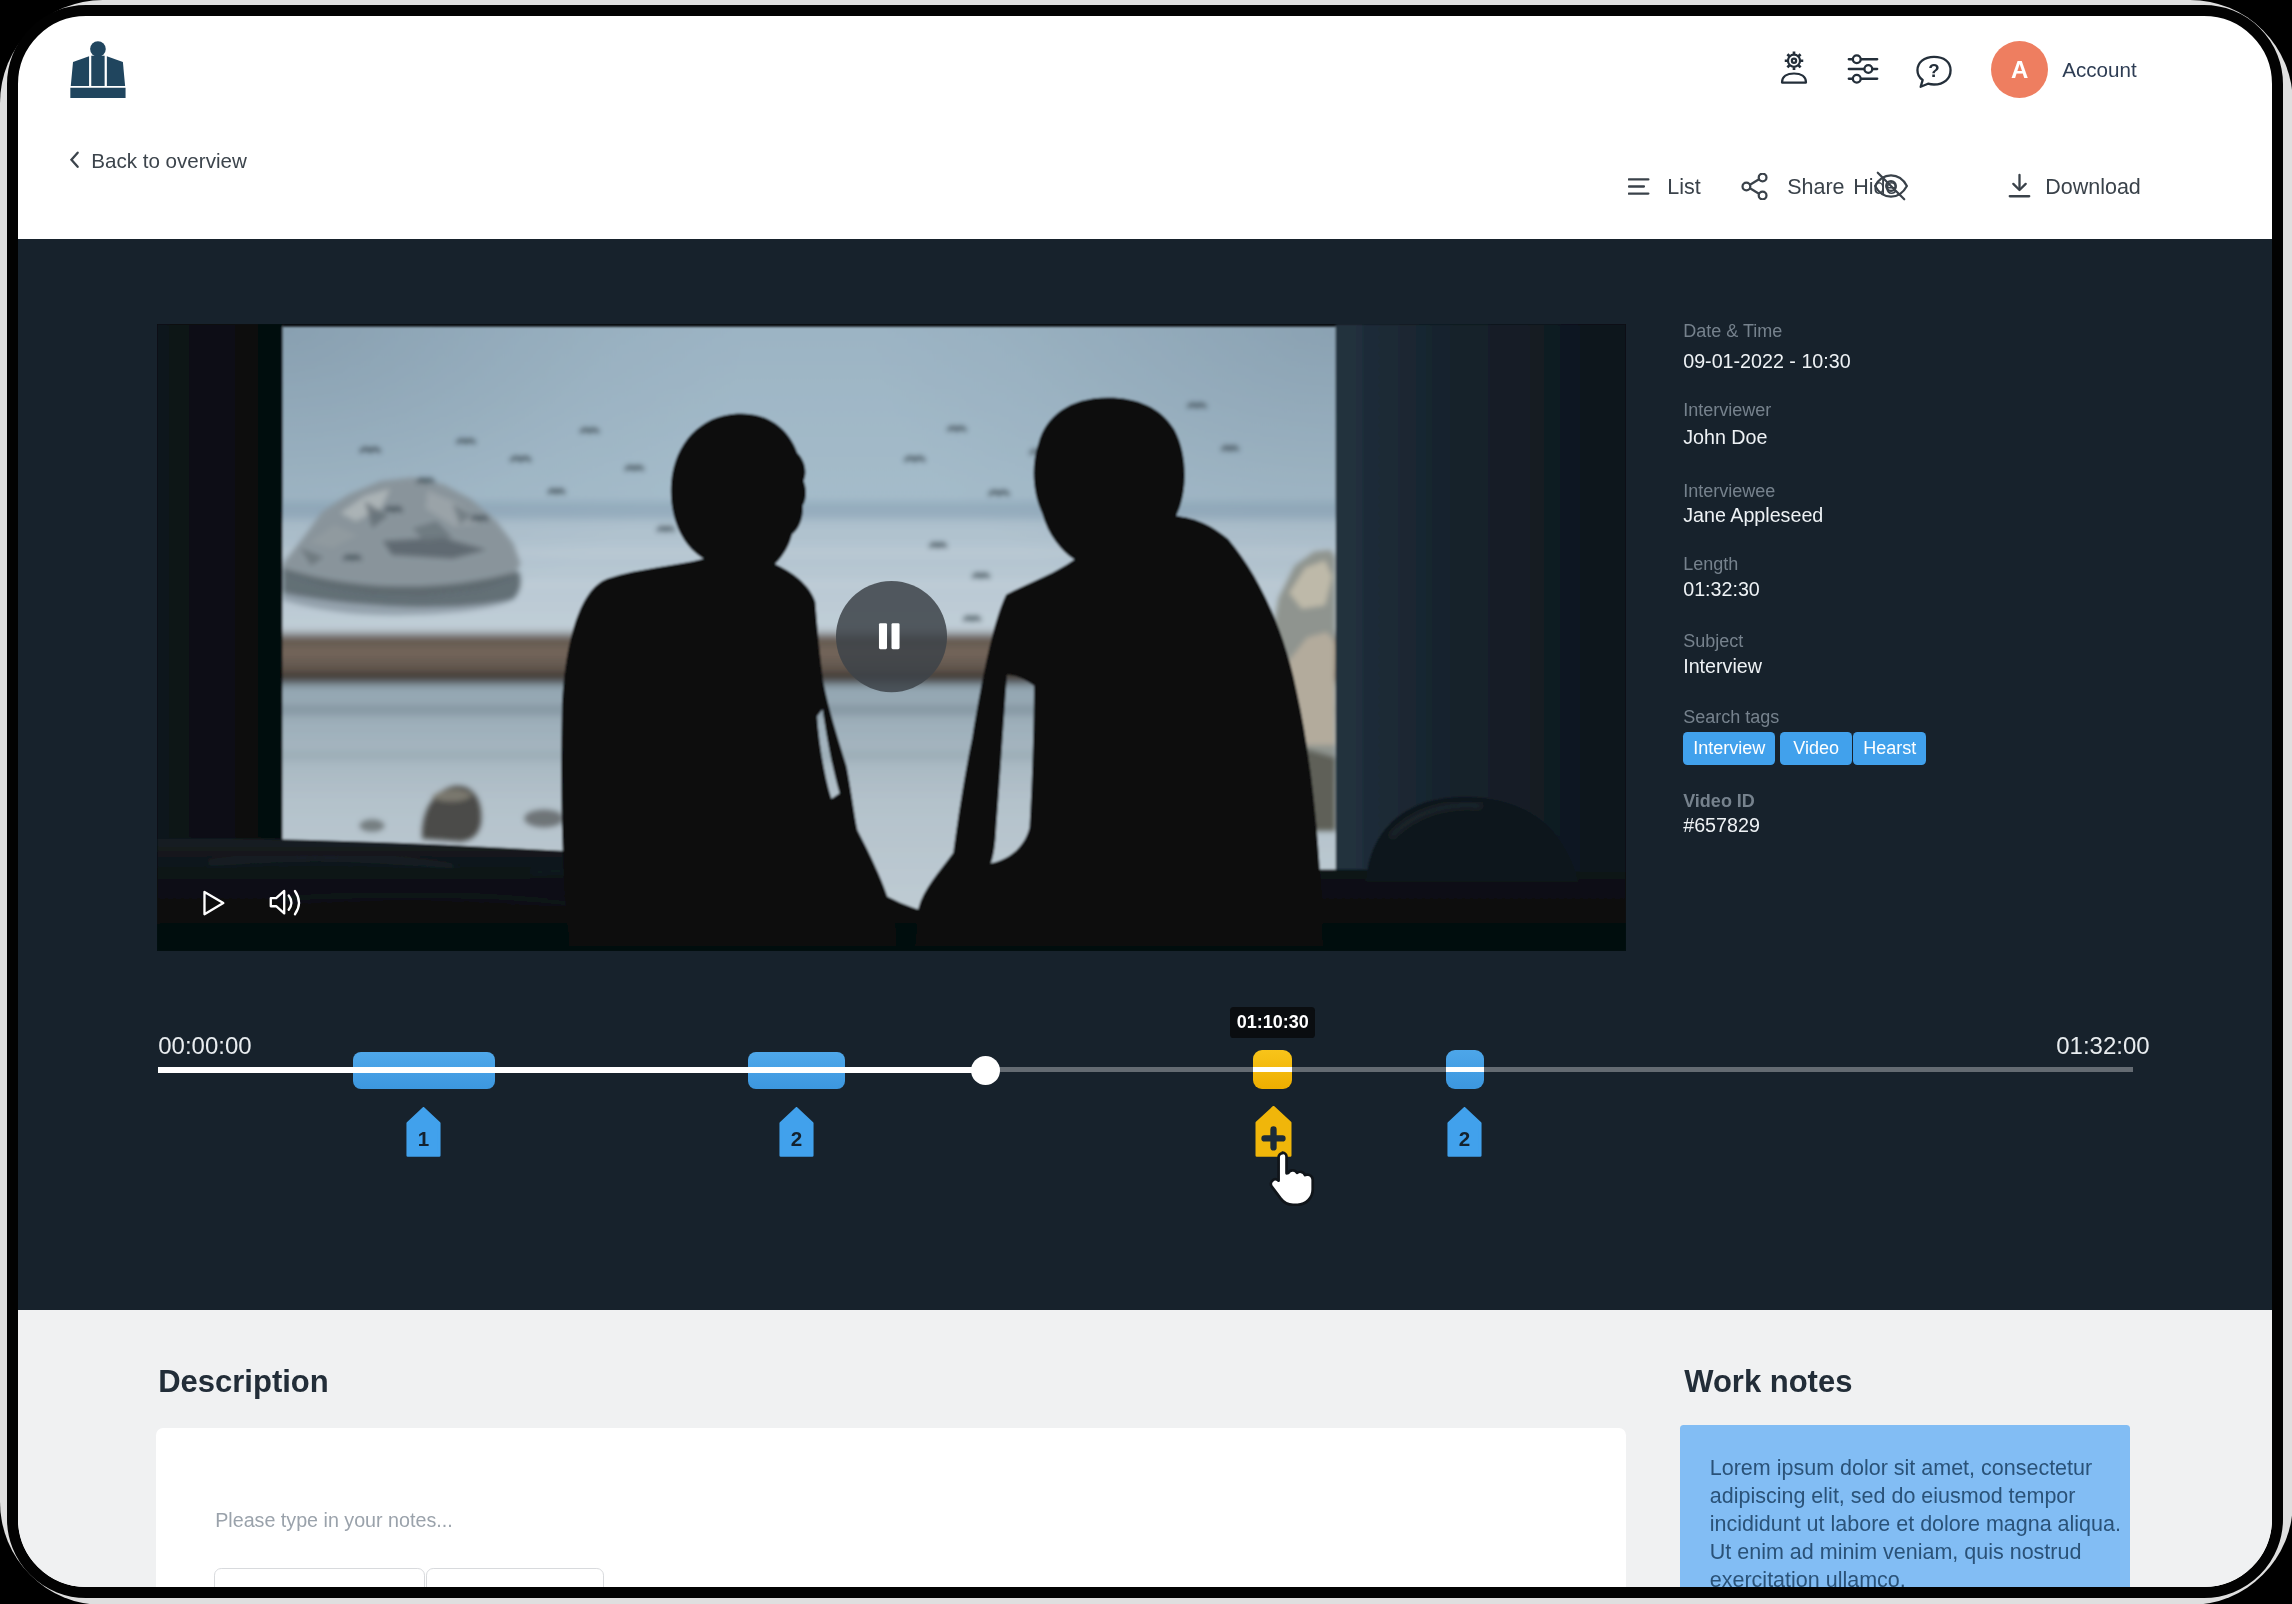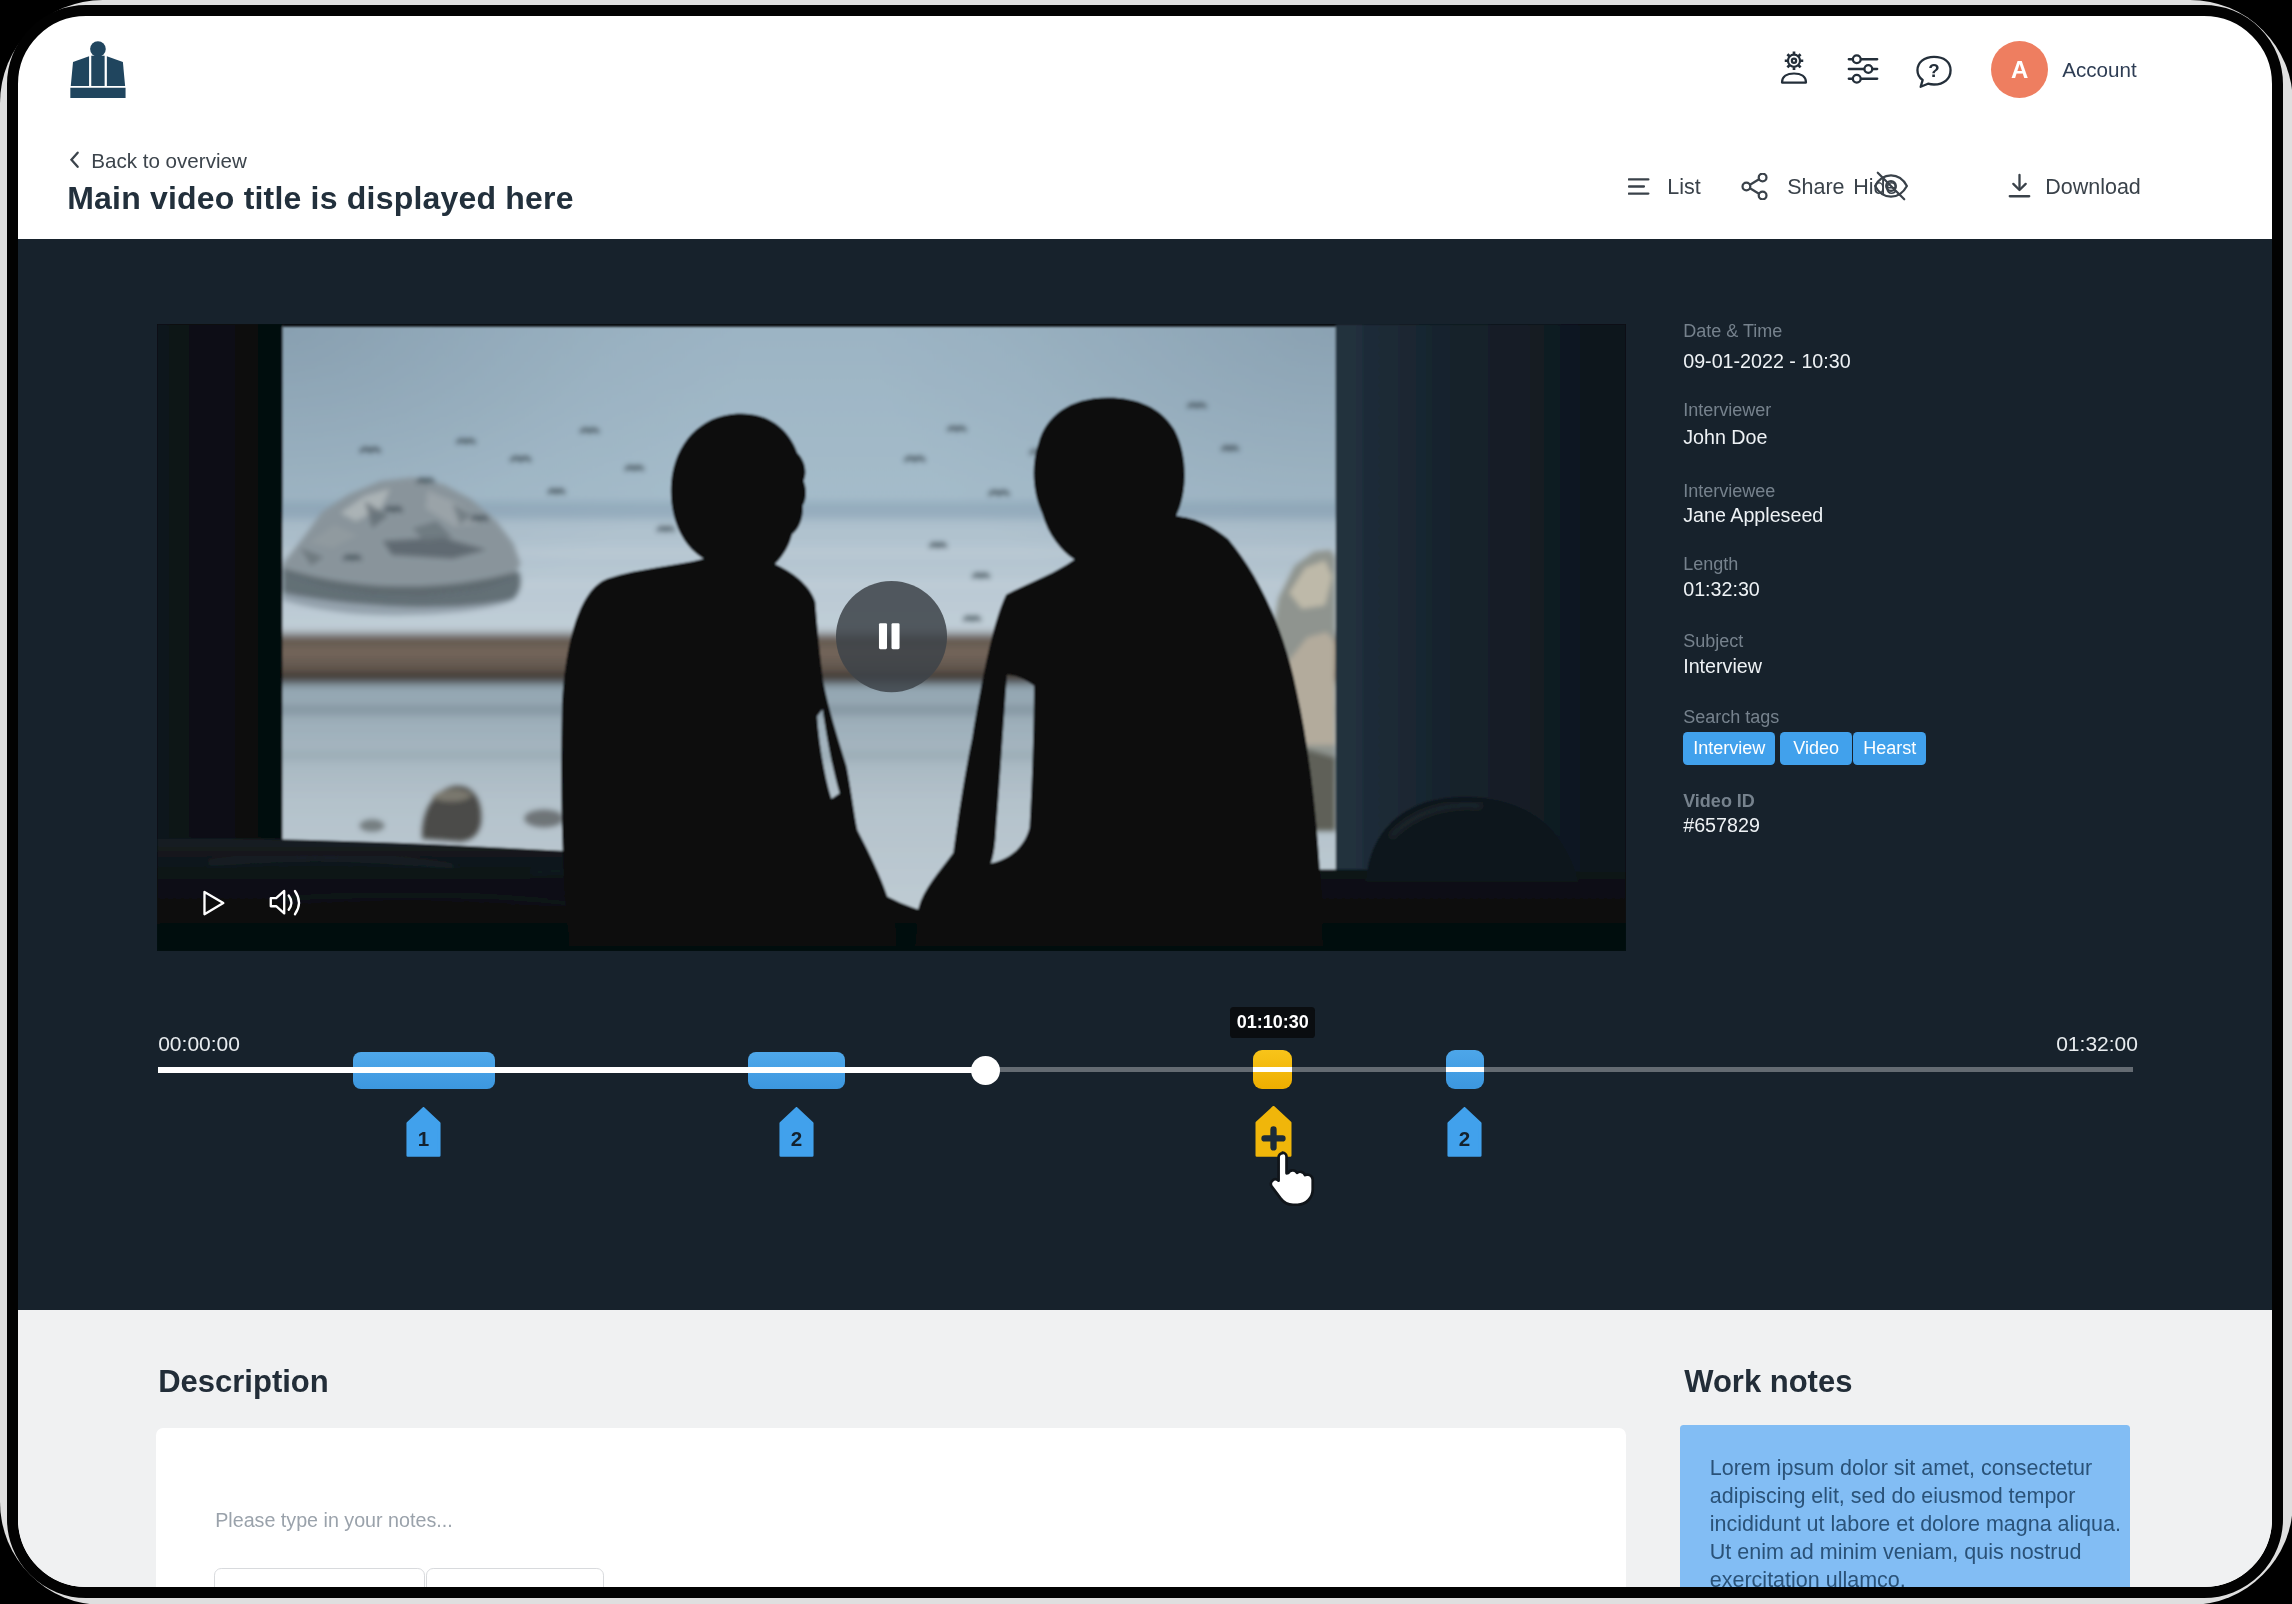--- a/index.html
+++ b/index.html
@@ -17,21 +17,21 @@
 
   .acct { position:absolute; left:2063px; top:59px; font-size:20.6px; color:#2e3d54; }
   .avatar { position:absolute; left:1992px; top:42px; width:57px; height:57px; border-radius:50%; background:#ee7e60; color:#fff; font-size:24px; font-weight:700; text-align:center; line-height:57px; }
 
   .actionlbl { position:absolute; top:176px; font-size:21.5px; color:#3a424a; }
 
   .mlabel { position:absolute; left:1684px; font-size:18px; color:#76828d; }
   .mvalue { position:absolute; left:1684px; font-size:19.7px; color:#eef2f5; }
   .chip { position:absolute; top:733px; height:33px; background:#41a1ec; border-radius:4.5px; color:#fff; font-size:18px; line-height:33px; text-align:center; }
 
-  .tl-lbl { position:absolute; top:1033px; font-size:21px; color:#e8ecef;text-align:center; }
+  .tl-lbl { position:absolute; top:1033px; font-size:24px; color:#e8ecef;text-align:center; }
   .seg { position:absolute; top:1053px; height:37px; border-radius:8px; background:linear-gradient(#4fa8ea,#3c97df); }
   .marker { position:absolute; top:1051px; width:39px; height:39px; border-radius:9px; }
   .tooltip { position:absolute; left:1231px; top:1008px; width:85px; height:31px; background:#0a0d10; border-radius:3.6px; color:#fff; font-size:18px; font-weight:700; text-align:center; line-height:31px; }
 
   .desc-h { position:absolute; font-size:31px; font-weight:700; color:#222d38; top:1365px; }
   .notebox { position:absolute; left:157px; top:1429px; width:1470px; height:206px; background:#fff; border-radius:7.2px; }
   .placeholder { position:absolute; left:59px; top:60px; font-size:19.7px; color:#9aa2ab;margin-top:21px; }
   .btn1 { position:absolute; left:58px; top:140px; width:211px; height:54px; background:#fff; border:1.8px solid #d8dadd; border-radius:7.2px; }
   .btn2 { position:absolute; left:270px; top:140px; width:178px; height:54px; background:#fff; border:1.8px solid #d8dadd; border-radius:7.2px; }
   .bluebox { position:absolute; left:1681px; top:1426px; width:450px; height:210px; background:#82bdf4; border-radius:3.6px; color:#2a5278; font-size:21.5px; line-height:28px; }
@@ -52,21 +52,20 @@
       <path d="M22.5 17 L4.5 23.5 L2 50.5 L22.5 50.5 Z"></path>
       <path d="M42.5 17 L60.5 23.5 L63 50.5 L42.5 50.5 Z"></path>
       <rect x="1.5" y="52.5" width="62" height="11.5"></rect>
     </g>
   </svg>
 
   <svg class="chev" width="16" height="21.5" viewBox="0 0 18 24">
         <path d="M12 4 L5 12 L12 20" fill="none" stroke="#3c444c" stroke-width="2.6" stroke-linecap="round"></path>
       </svg>
   <div class="backlink">Back to overview</div>
-  <div class="title">Main video title is displayed here</div>
 
   <svg class="abs" style="left:1779px; top:50px;" width="32" height="36" viewBox="0 0 36 40">
     <g fill="none" stroke="#242f3a" stroke-width="2.5">
       <circle cx="18" cy="13" r="6.8"></circle>
       <circle cx="18" cy="13" r="2.4"></circle>
       <g stroke-width="3">
         <line x1="25.2" y1="13" x2="28.4" y2="13"></line>
             <line x1="10.8" y1="13" x2="7.6" y2="13"></line>
         <line x1="18" y1="5.8" x2="18" y2="2.6"></line>
             <line x1="18" y1="20.2" x2="18" y2="23.4"></line>

